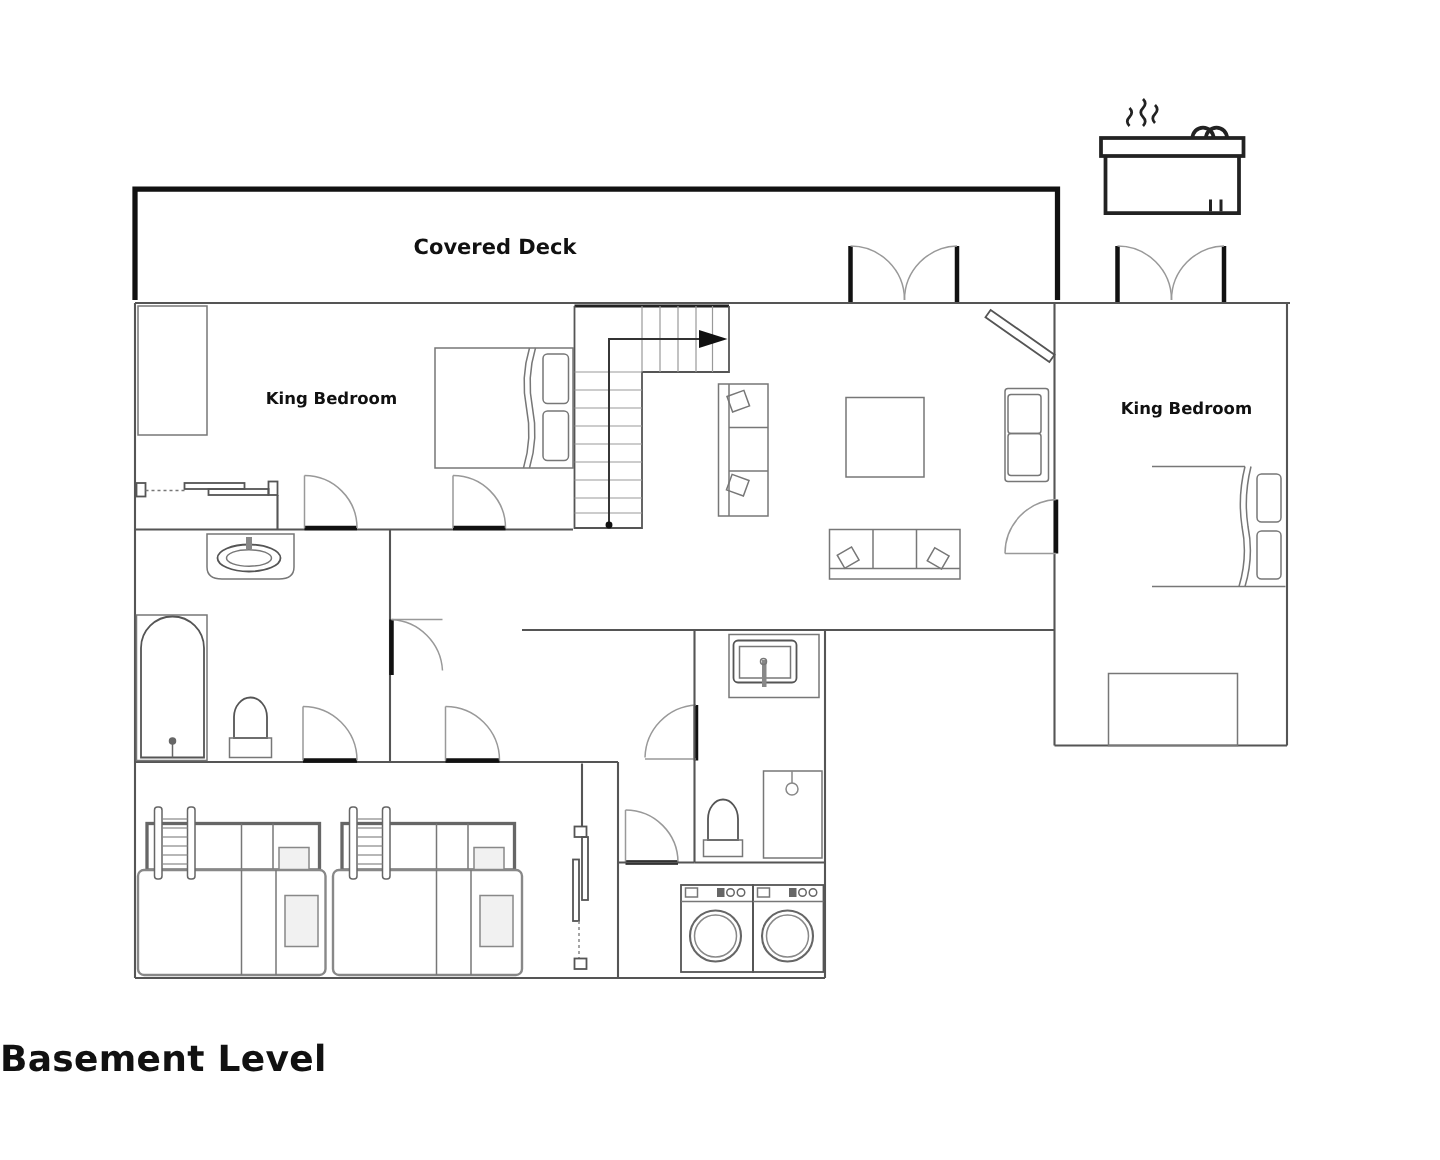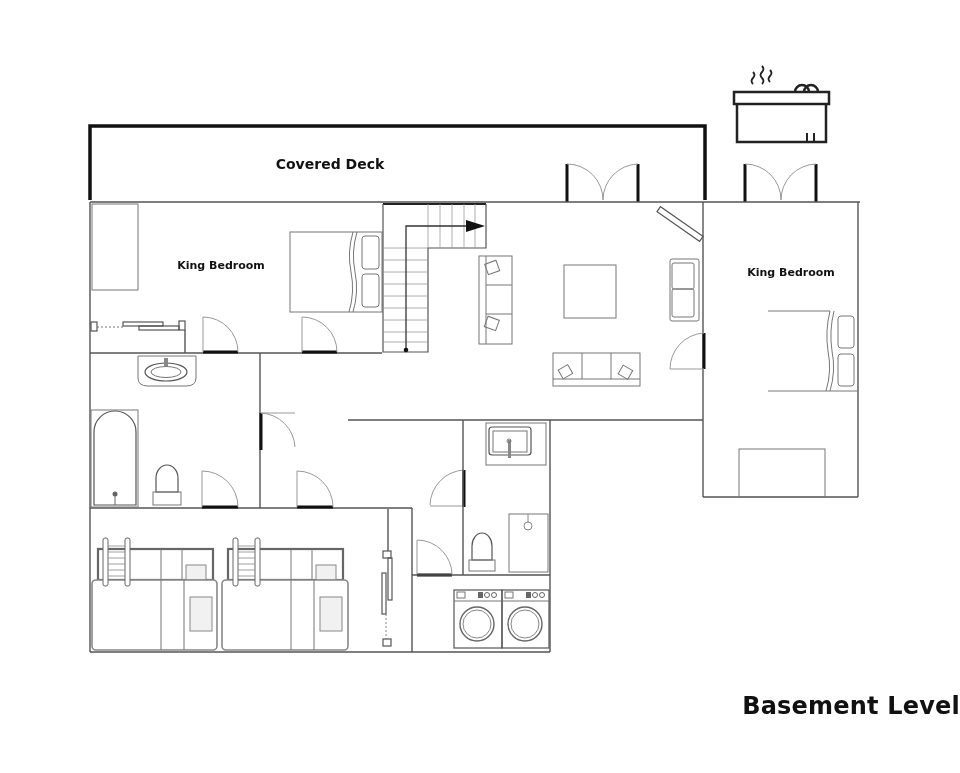--- a/index.html
+++ b/index.html
@@ -6,21 +6,21 @@
   body { width: 960px; height: 773px; position: relative; overflow: hidden; font-family: "DejaVu Sans", sans-serif; }
   #plan { position: absolute; left: 0; top: 0; width: 960px; height: 773px; }
   .wall { stroke: #555; stroke-width: 1.4; fill: none; }
   .thick { stroke: #111; stroke-width: 3.5; fill: none; }
   .door { stroke: #111; stroke-width: 3; fill: none; }
   .arc { stroke: #999; stroke-width: 1; fill: none; }
   .furn { stroke: #777; stroke-width: 1; fill: none; }
   .furn-d { stroke: #555; stroke-width: 1.2; fill: none; }
   .fill-l { fill: #f1f1f1; stroke: #888; stroke-width: 1; }
   .lbl { font-family: "DejaVu Sans", sans-serif; font-weight: bold; fill: #111; }
-  .title-text { position: absolute; left: 0; width: 960px; top: 692px; text-align: right; font-family: "DejaVu Sans", sans-serif; font-weight: bold; font-size: 24px; color: #111; letter-spacing: 0.2px; }
+  .title-text { position: absolute; left: 0; width: 960px; top: 692px; text-align: left; font-family: "DejaVu Sans", sans-serif; font-weight: bold; font-size: 24px; color: #111; letter-spacing: 0.2px; }
 </style>
 </head>
 <body>
 
 <svg id="plan" viewBox="0 0 960 773" xmlns="http://www.w3.org/2000/svg">
 
   <g>
     <rect x="734" y="92" width="95" height="12" fill="#fff" stroke="#222" stroke-width="2.5"></rect>
     <path d="M737 104 L737 142 L826 142 L826 104" fill="none" stroke="#222" stroke-width="2.5"></path>
     <path d="M795 92 a7 7 0 0 1 14 0" fill="none" stroke="#222" stroke-width="2.5"></path>

